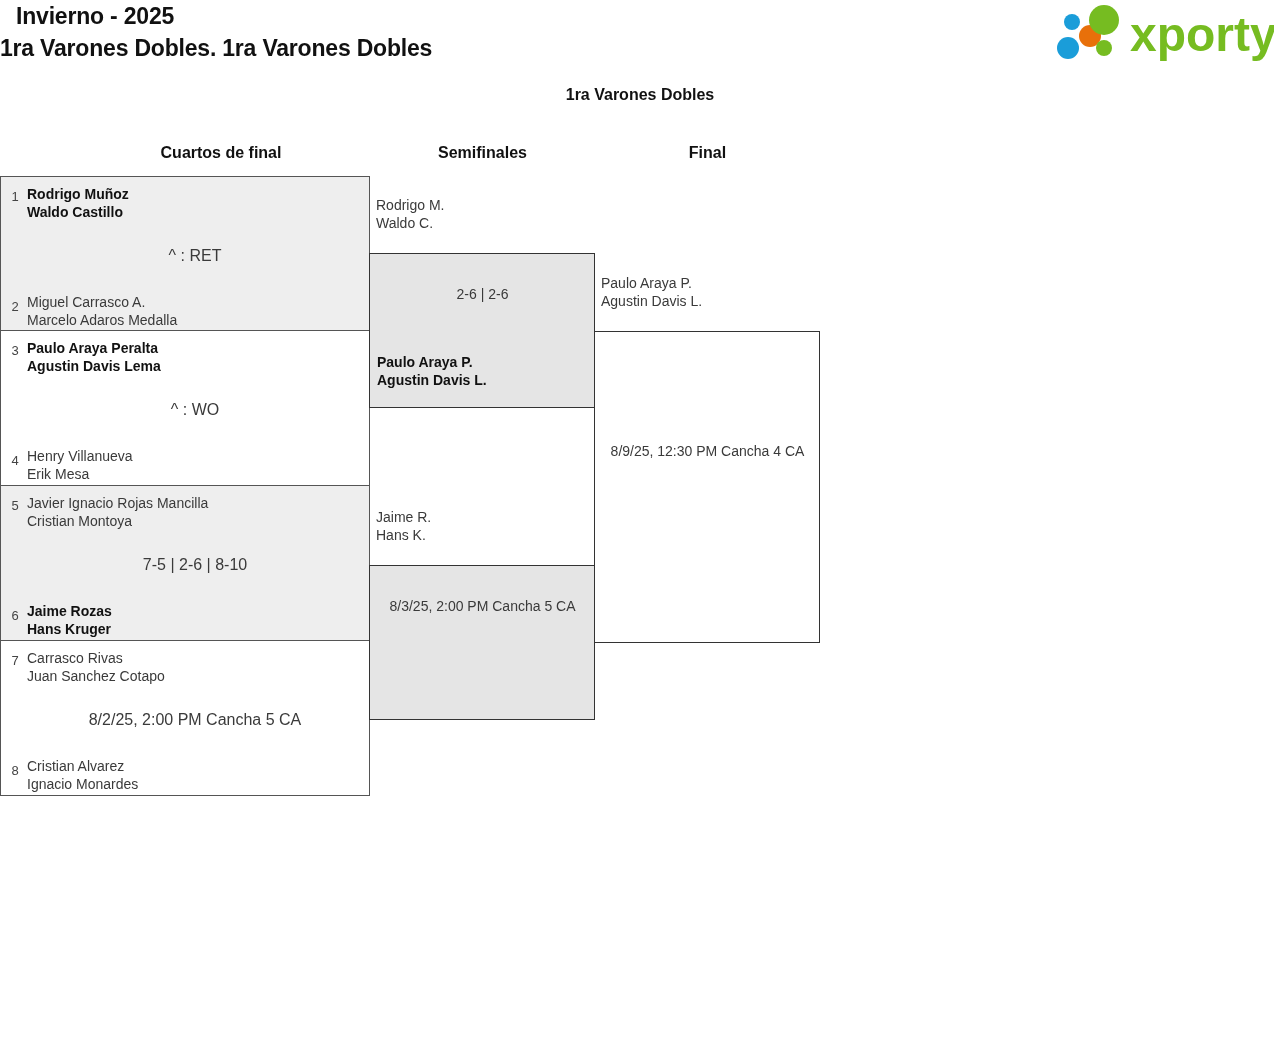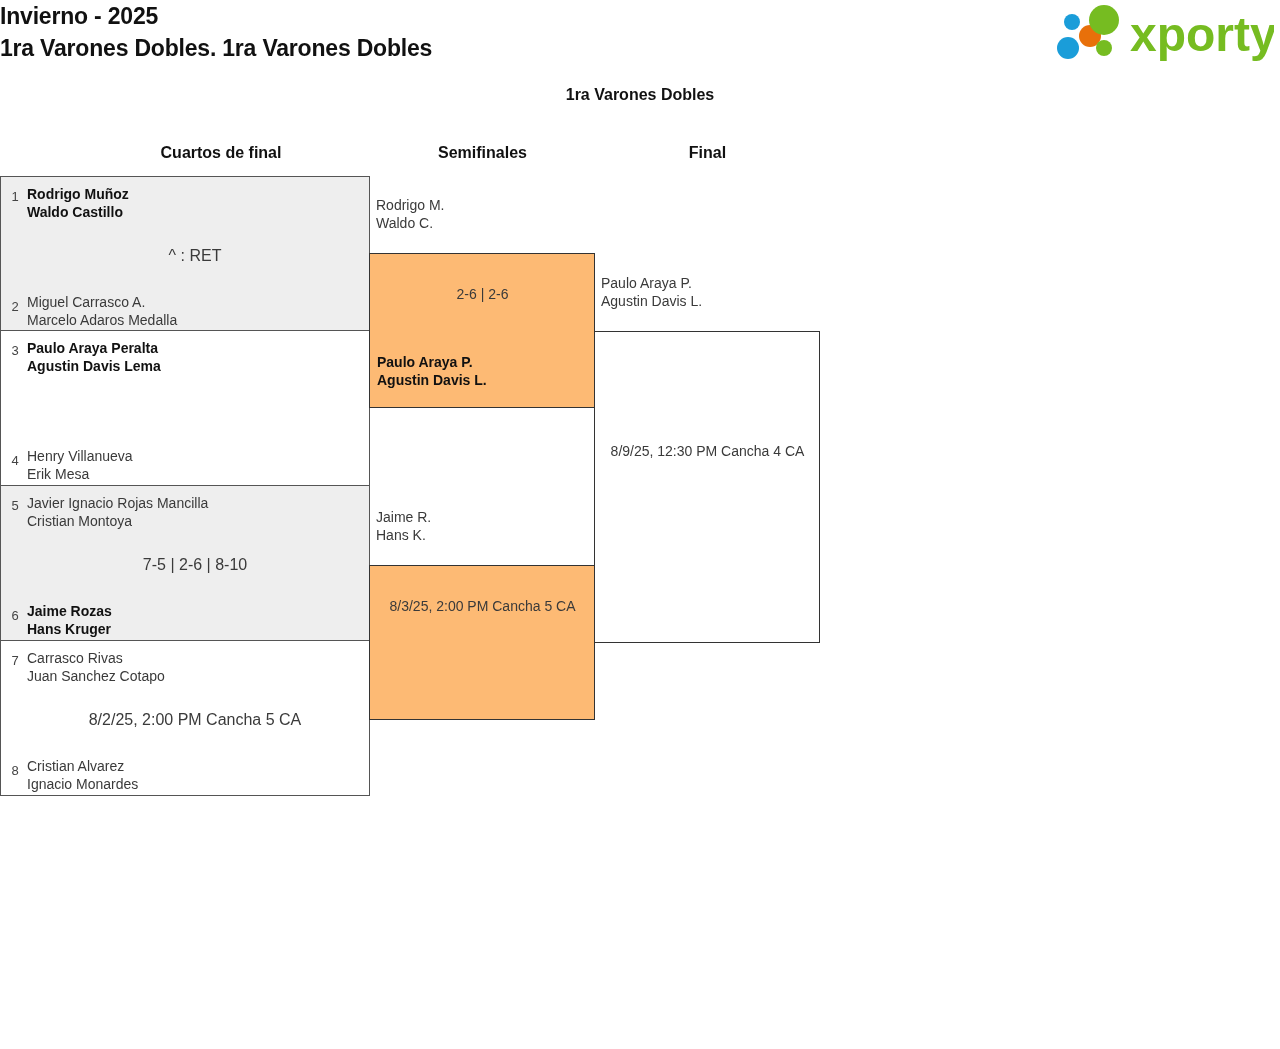--- a/index.html
+++ b/index.html
@@ -12,20 +12,21 @@
     overflow: hidden;
   }
   #root { position: relative; width: 1280px; height: 1049px; }
 
   
   .hdr-title {
     position: absolute; left: 0; top: 2px;
     font-size: 23px; font-weight: 700; line-height: 29px;
     color: #111111; letter-spacing: -0.2px;
     white-space: nowrap;
+    padding-left: 16px;
   }
   .hdr-sub {
     position: absolute; left: 0; top: 34px;
     font-size: 23px; font-weight: 700; line-height: 29px;
     color: #111111; letter-spacing: -0.2px;
     white-space: nowrap;
   }
 
   
   .logo { position: absolute; left: 1046px; top: 4px; width: 228px; height: 58px; }
@@ -84,21 +85,21 @@
     position: absolute; left: 26px; right: 6px; top: 70px;
     text-align: center;
     font-size: 16px; color: #3a3a3a; line-height: 18px;
     white-space: nowrap;
   }
 
   
   .sf-box {
     position: absolute;
     border: 1px solid #333333;
-    background: #fdba74;
+    background: #e5e5e5;
   }
   .sf-team {
     position: absolute; left: 7px;
     font-size: 14px; line-height: 18px; color: #3a3a3a;
     white-space: nowrap;
   }
   .sf-team.win { color: #111111; font-weight: 700; }
   .sf-team .ln { display: block; }
   .sf-score {
     position: absolute; left: 0; width: 225px;
@@ -168,20 +169,21 @@
           <span class="ln">Marcelo Adaros Medalla</span>
         </div>
       </div>
 
       <div class="qf-match" style="top:155px;">
         <div class="seed qf-top-seed">3</div>
         <div class="team win qf-top-team">
           <span class="ln">Paulo Araya Peralta</span>
           <span class="ln">Agustin Davis Lema</span>
         </div>
+        <div class="qf-score">^ : WO</div>
         <div class="seed qf-bot-seed">4</div>
         <div class="team qf-bot-team">
           <span class="ln">Henry Villanueva</span>
           <span class="ln">Erik Mesa</span>
         </div>
       </div>
 
       <div class="qf-match shaded" style="top:310px;">
         <div class="seed qf-top-seed">5</div>
         <div class="team qf-top-team">

